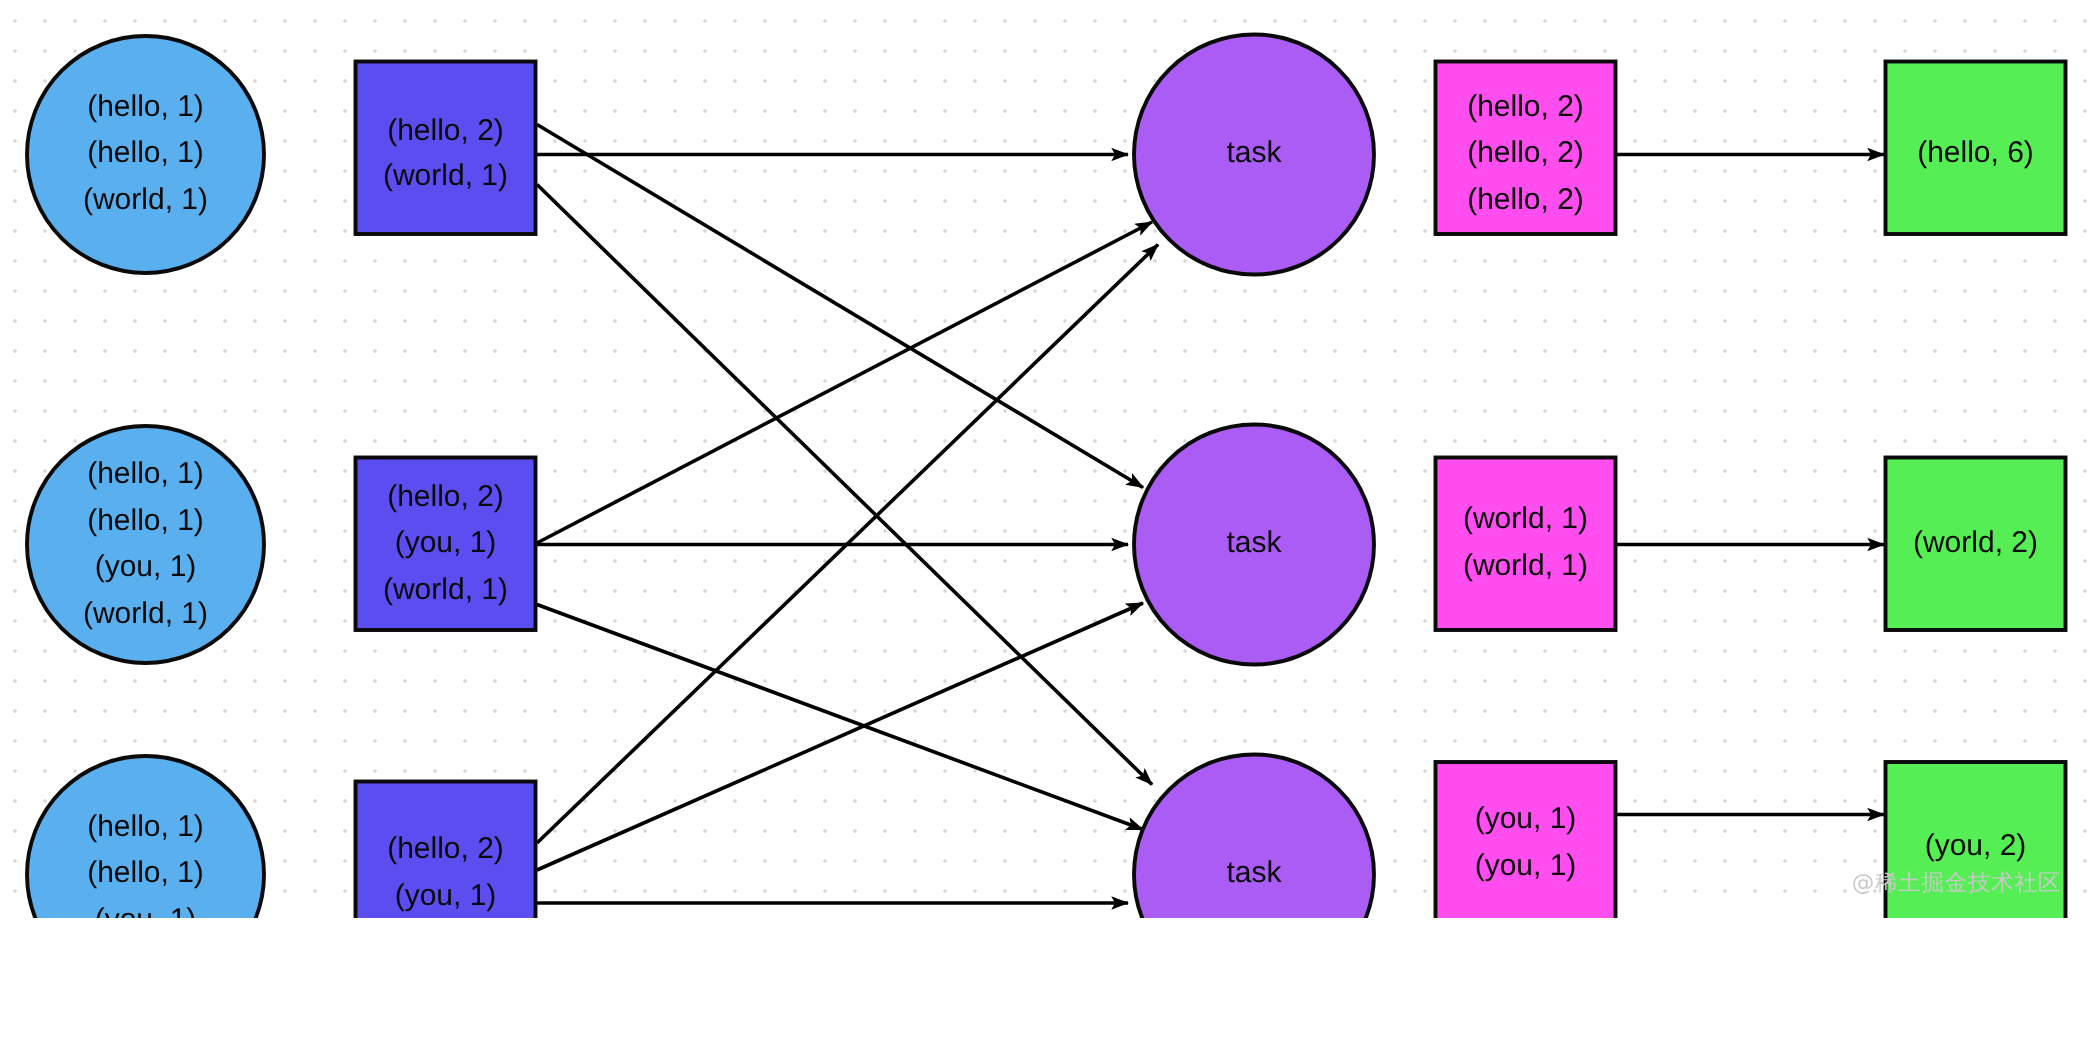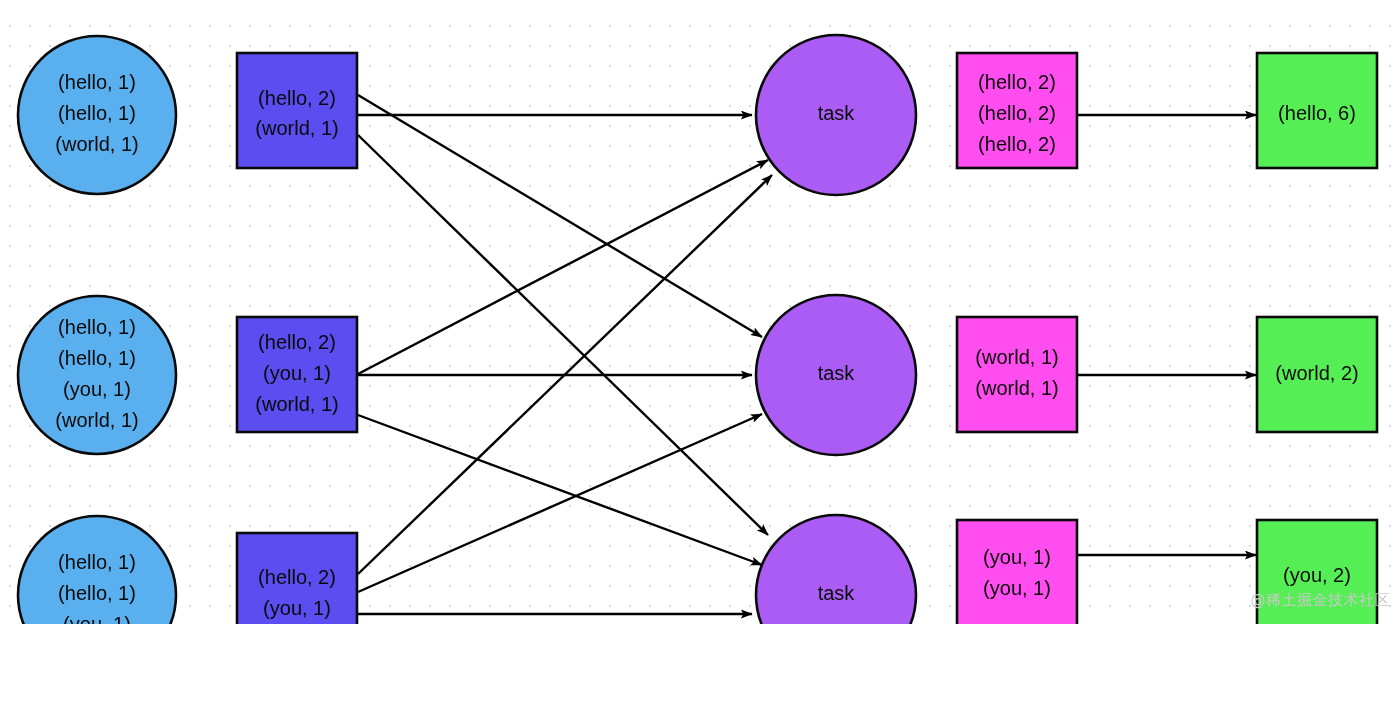--- a/index.html
+++ b/index.html
@@ -12,21 +12,20 @@
   }
   #canvas {
     position: relative;
     width: 1392px;
     height: 612px;
     background-color: #ffffff;
     background-image: radial-gradient(circle, #d8d8d8 1px, rgba(0,0,0,0) 1.2px);
     background-size: 20px 20px;
     background-position: 0px 4px;
     overflow: hidden;
-    margin-top: 12px;
   }
   #diagram {
     position: absolute;
     left: 0;
     top: 0;
     width: 1392px;
     height: 708px;
   }
   .node-text {
     font-family: "Liberation Sans", sans-serif;
@@ -40,21 +39,21 @@
     stroke: #0a0a0a;
     stroke-width: 2.6;
   }
   .edge {
     stroke: #000000;
     stroke-width: 2.4;
     fill: none;
   }
   .watermark {
     position: absolute;
-    right: 2px;
+    right: 18px;
     bottom: 14px;
     font-family: "DejaVu Sans", sans-serif;
     font-size: 15px;
     color: #c9c9c9;
     letter-spacing: 0.5px;
     user-select: none;
   }
 </style>
 </head>
 <body>

